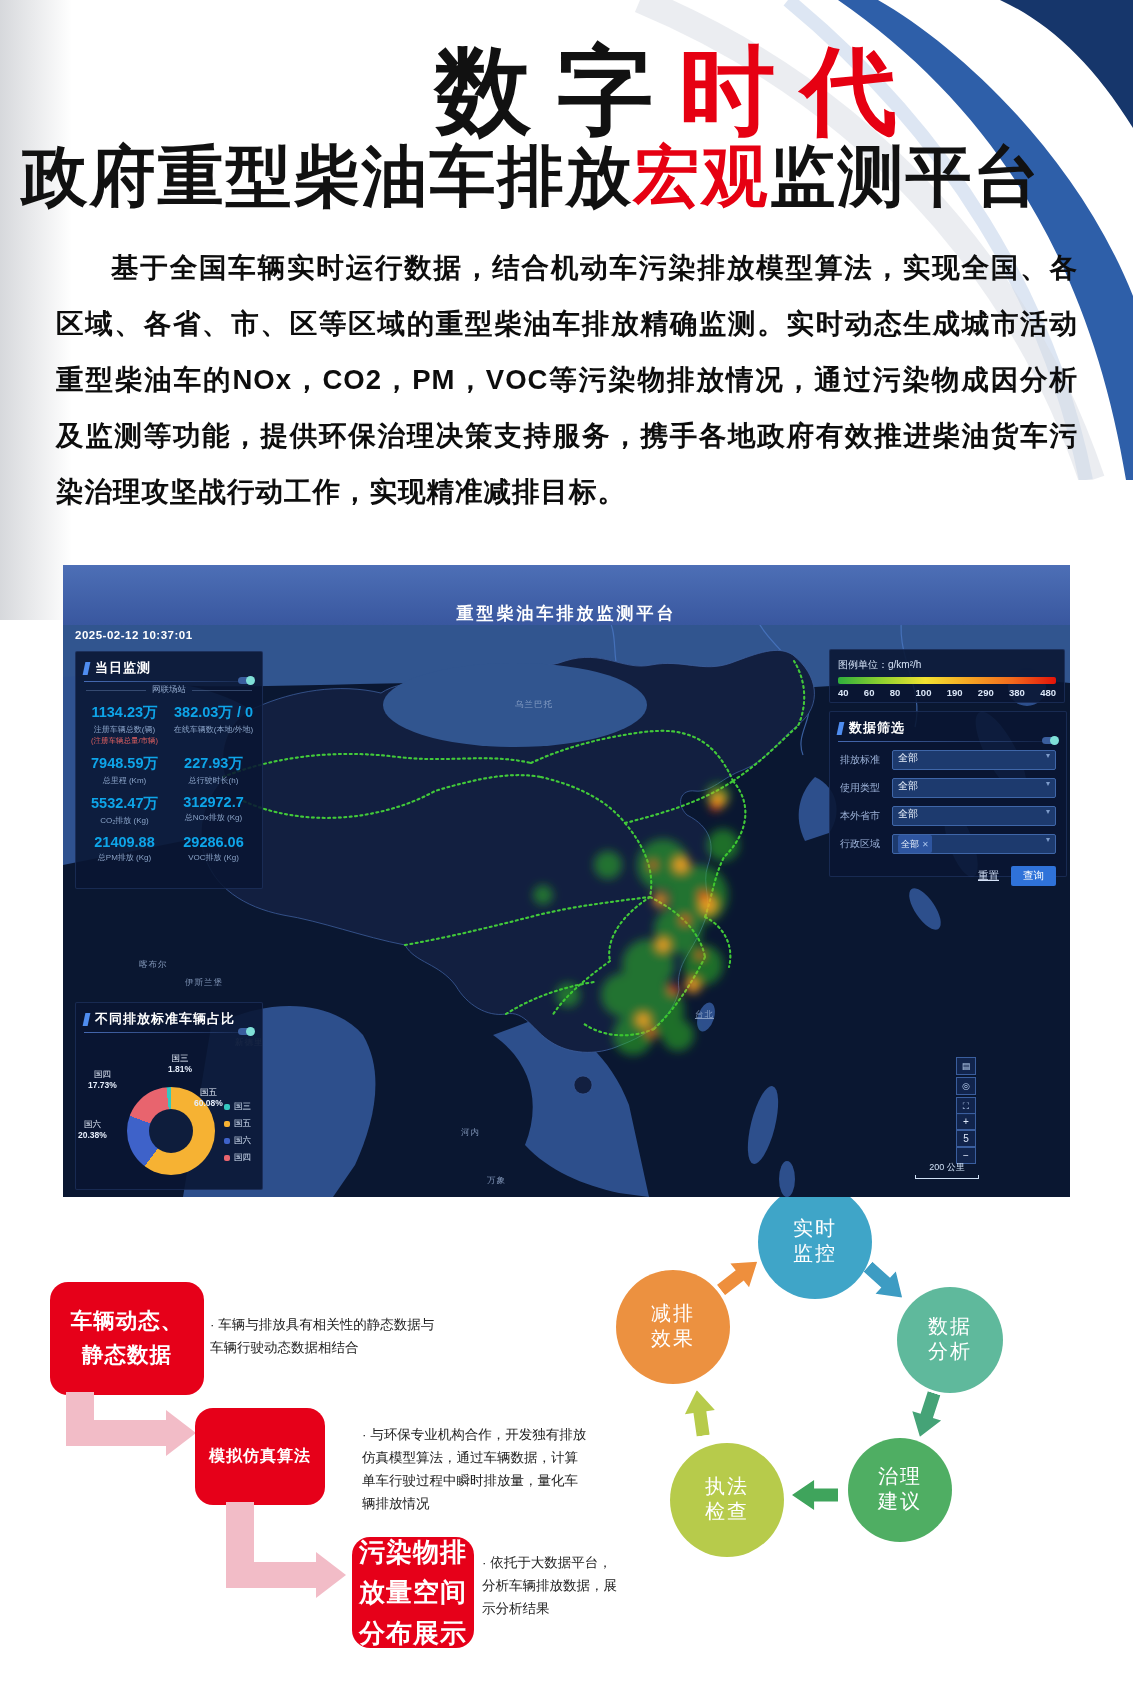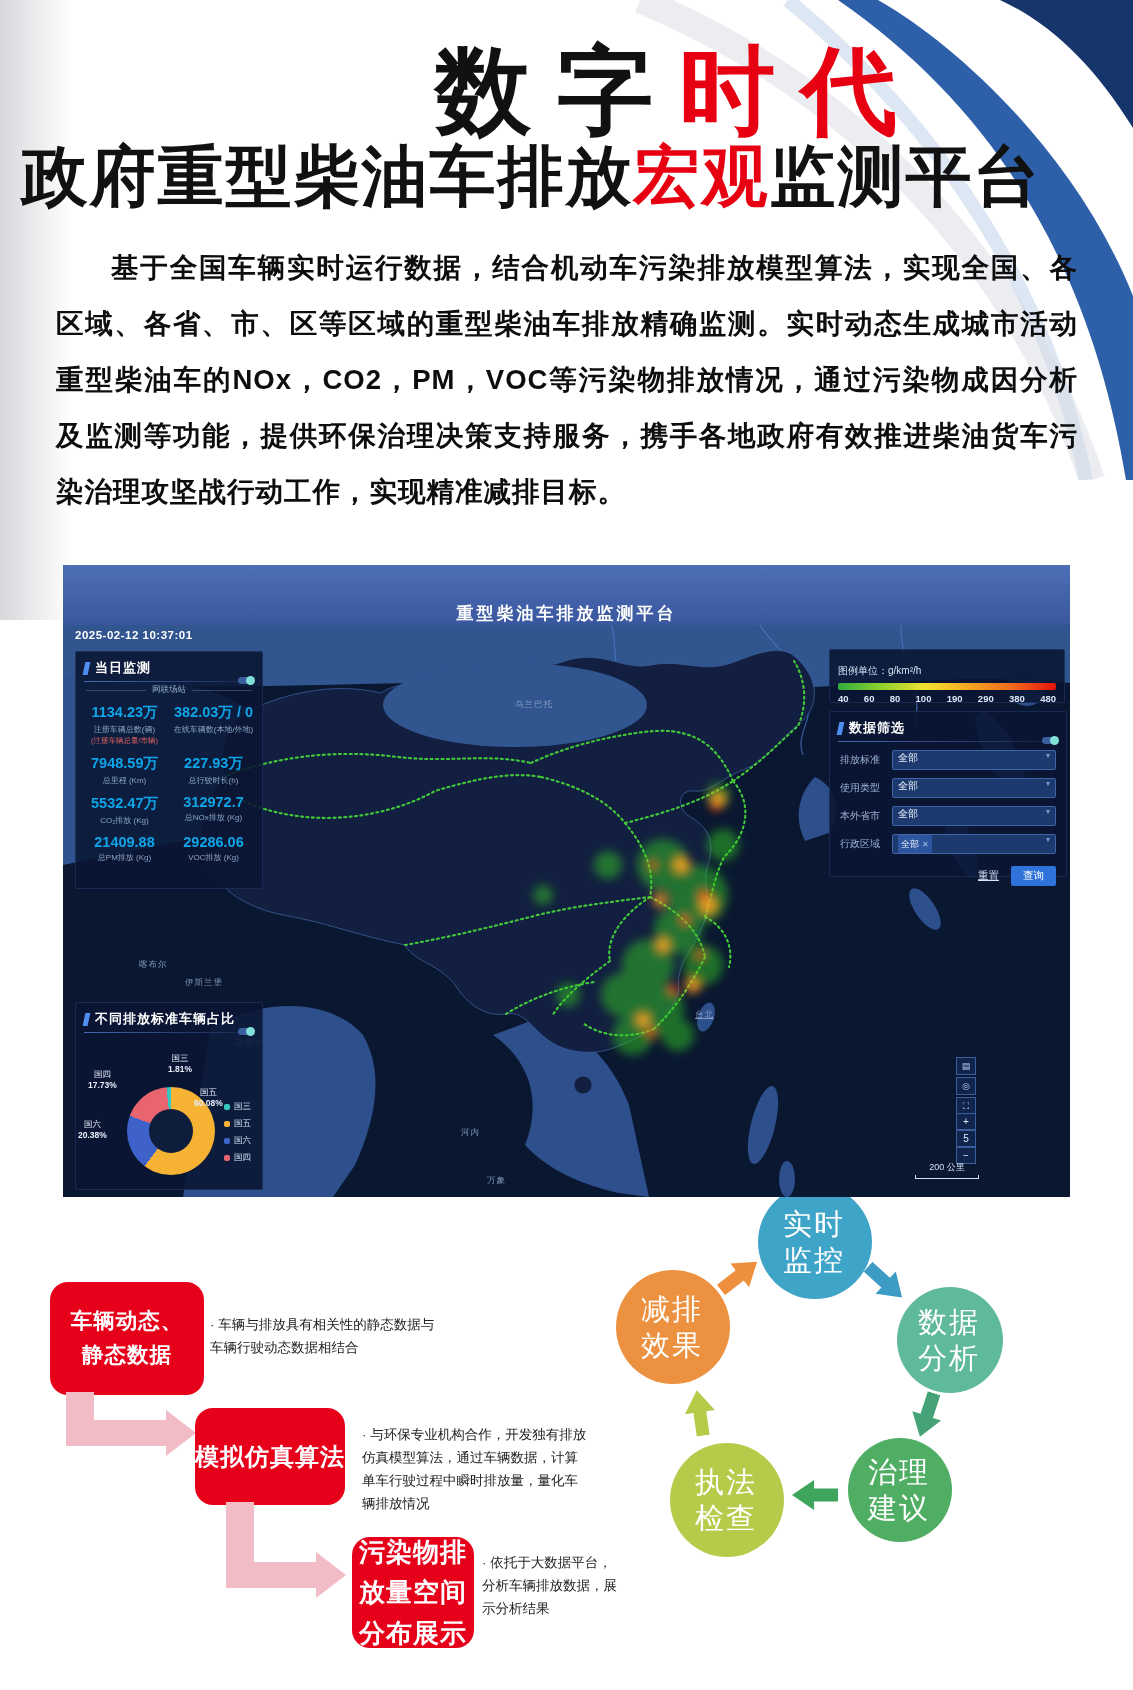--- a/index.html
+++ b/index.html
@@ -36,21 +36,21 @@
   
   .p-today{left:12px;top:86px;width:186px;height:236px;}
   .sub-row{display:flex;align-items:center;gap:6px;margin:2px 10px 0 10px;color:#93aacd;font-size:8.5px;}
   .sub-row::before,.sub-row::after{content:"";flex:1;height:1px;background:rgba(130,160,210,.35);}
   .stat-grid{display:grid;grid-template-columns:1fr 1fr;row-gap:8px;padding:7px 4px 0 4px;}
   .stat{text-align:center;}
   .stat .v{color:#0ea5e9;font-size:14.5px;font-weight:bold;white-space:nowrap;}
   .stat .l{color:#8ba4c8;font-size:8px;margin-top:2px;}
   .stat .n{color:#e06060;font-size:7.5px;margin-top:1px;}
   
-  .p-legend{left:766px;top:84px;width:236px;height:54px;padding:14px 8px;box-sizing:border-box;}
+  .p-legend{left:766px;top:84px;width:236px;height:54px;padding:8px 8px;box-sizing:border-box;}
   .legend-title{color:#d5e3f7;font-size:10px;}
   .legend-bar{height:7px;border-radius:2px;margin-top:5px;}
   .legend-ticks{display:flex;justify-content:space-between;margin-top:3px;color:#dbe7f8;font-size:9.5px;font-weight:bold;}
   
   .p-filter{left:766px;top:146px;width:236px;height:164px;}
   .frow{display:flex;align-items:center;margin:8px 10px 0 10px;}
   .frow .fl{width:52px;color:#9db3d9;font-size:10px;}
   .fsel{flex:1;height:18px;background:#1d3a6e;border:1px solid #3f66a8;border-radius:2px;color:#e8f0fb;
         font-size:10px;display:flex;padding:0 5px;justify-content:space-between;}
   .fsel .chev{color:#7e9ccb;font-size:8px;}
@@ -74,31 +74,31 @@
       font-size:9px;display:flex;align-items:center;justify-content:center;cursor:pointer;}
   .zoomcol{position:absolute;left:893px;top:548px;z-index:6;display:flex;flex-direction:column;}
   .zoomcol .tb{width:18px;height:15px;background:rgba(18,38,78,.92);border:1px solid #3a5e9e;color:#dfe9fa;
       font-size:10px;display:flex;align-items:center;justify-content:center;cursor:pointer;}
   .scale{position:absolute;left:852px;top:596px;z-index:6;color:#cfe0f5;font-size:9px;text-align:center;width:64px;}
   .scale .bar{height:3px;border-bottom:1px solid #cfe0f5;border-left:1px solid #cfe0f5;border-right:1px solid #cfe0f5;margin-top:1px;}
   
   .flow-box{position:absolute;border-radius:18px;color:#fff;font-weight:bold;display:flex;align-items:center;
       justify-content:center;text-align:center;letter-spacing:1px;}
   .fb1{left:50px;top:1282px;width:154px;height:113px;font-size:21.5px;line-height:1.55;padding:0 14px;box-sizing:border-box;}
-  .fb2{left:195px;top:1408px;width:150px;height:97px;font-size:24px;}
+  .fb2{left:195px;top:1408px;width:130px;height:97px;font-size:16px;}
   .fb3{left:352px;top:1537px;width:122px;height:111px;font-size:26px;line-height:1.55;}
   .bullet{position:absolute;color:#222;font-size:13.5px;line-height:1.7;}
   .bl1{left:210px;top:1314px;width:232px;}
   .bl2{left:362px;top:1424px;width:228px;}
   .bl3{left:482px;top:1552px;width:142px;}
   .conn{position:absolute;}
   
   .cycle-step{position:absolute;border-radius:50%;display:flex;align-items:center;justify-content:center;
-      color:#fff;font-size:29px;line-height:1.25;letter-spacing:2px;text-align:left;
-      font-family:Liberation Sans, sans-serif;}
+      color:#fff;font-size:20px;line-height:1.25;letter-spacing:2px;text-align:right;
+      font-family:Liberation Mono, monospace;}
   .cycle-step .tx{width:2.2em;}
   .cycle-arrow{position:absolute;width:46px;height:36px;
       clip-path:polygon(0% 32%,52% 32%,52% 8%,100% 50%,52% 92%,52% 68%,0% 68%);}
 </style>
 </head>
 <body>
 
 <div class="page">
 
   <svg class="swoosh" width="1133" height="480" viewBox="0 0 1133 480">

